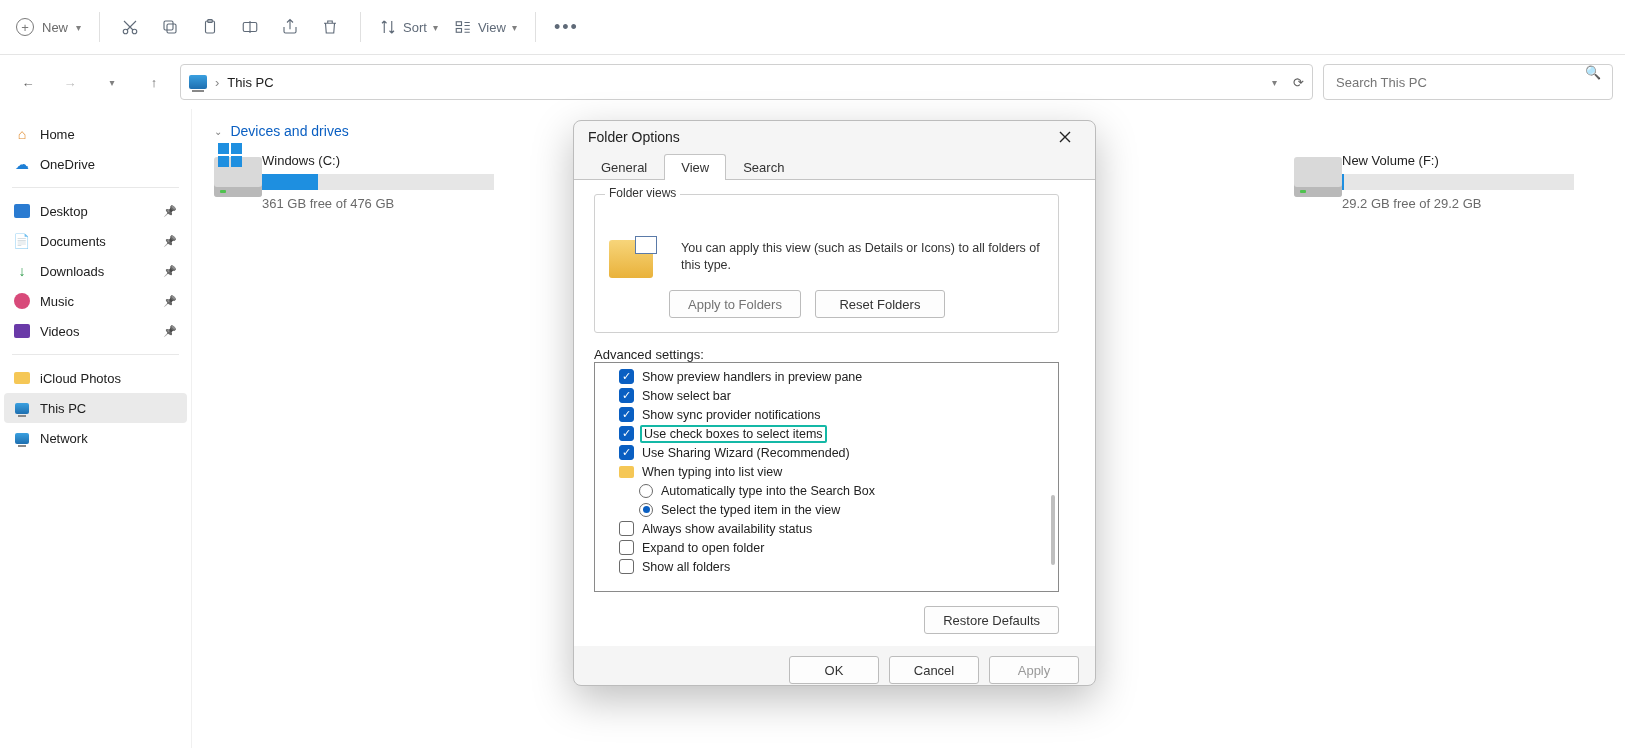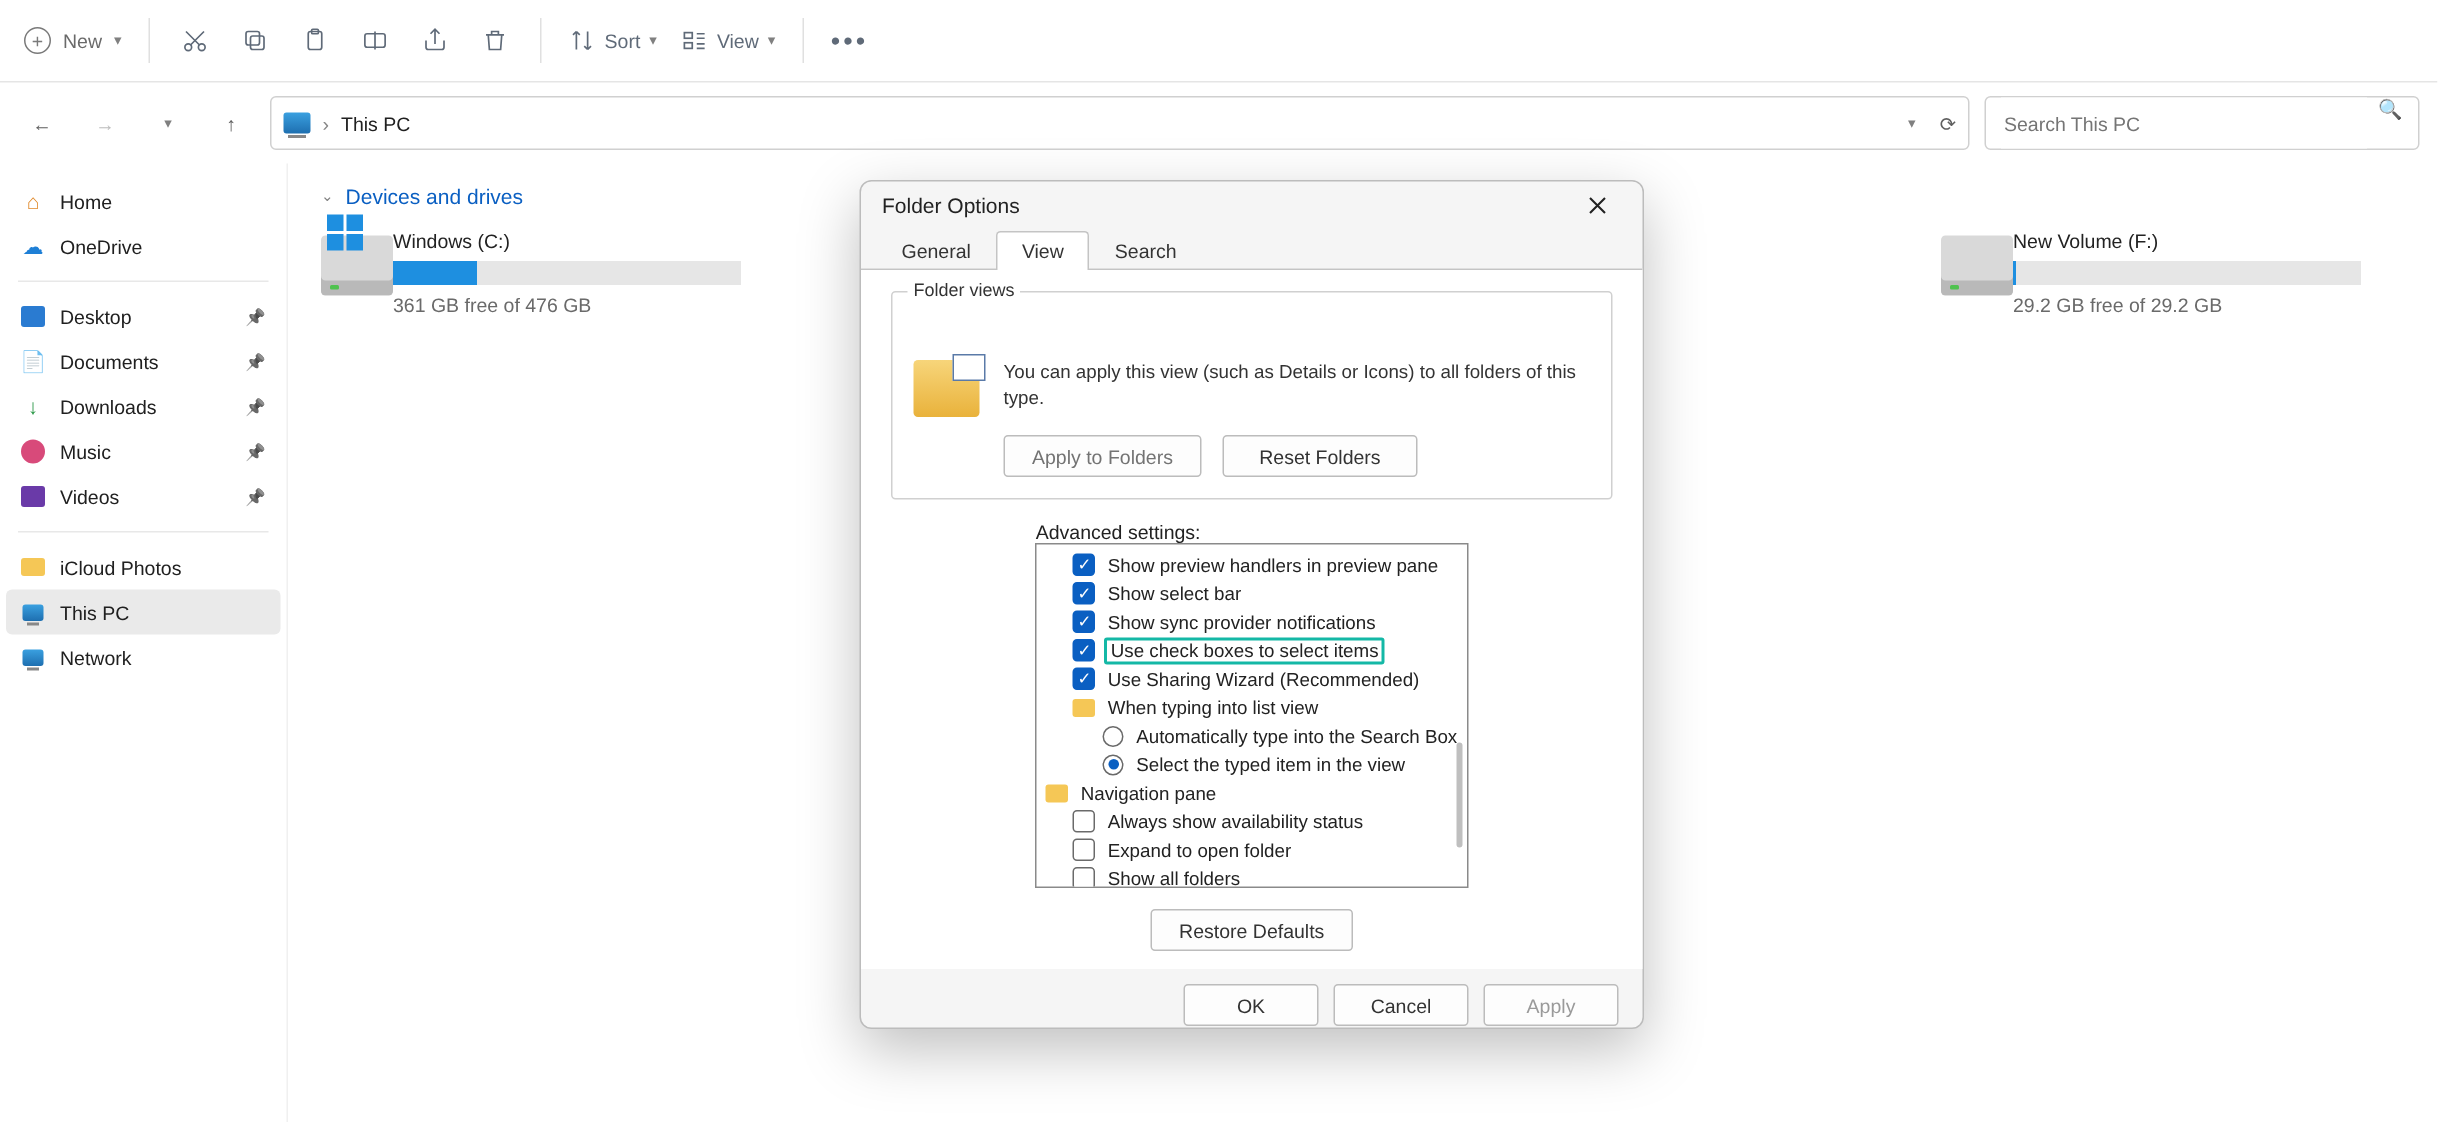--- a/index.html
+++ b/index.html
@@ -129,28 +129,28 @@
     height:40px;display:flex;align-items:center;padding:0 14px;font-size:14px;color:#222;
   }
   .dlg-close{margin-left:auto;width:32px;height:32px;display:flex;align-items:center;justify-content:center;cursor:pointer;border-radius:4px;}
   .tabs{display:flex;align-items:flex-end;padding:0 10px;height:28px;}
   .tab{
     padding:5px 16px;font-size:13px;color:#333;cursor:pointer;border:1px solid transparent;
     border-bottom:none;position:relative;top:1px;
   }
   .tab.active{background:#fff;border-color:#c4c4c4;border-radius:3px 3px 0 0;}
   .tabbody{
-    flex:1;background:#fff;border-top:1px solid #c4c4c4;margin:0;padding:14px 20px 12px 20px;
-    display:flex;flex-direction:column;gap:14px;align-items:center;
+    flex:1;background:#fff;border-top:1px solid #c4c4c4;margin:0;padding:14px 36px 12px 20px;
+    display:flex;flex-direction:column;gap:14px;
   }
   .fieldset{
     border:1px solid #d0d0d0;border-radius:3px;padding:14px 14px 14px 14px;position:relative;
   }
   .fieldset>legend{position:absolute;top:-9px;left:10px;background:#fff;padding:0 4px;font-size:12px;color:#333;}
-  .fv-row{display:flex;gap:16px;align-items:flex-start;margin-top:31px;}
+  .fv-row{display:flex;gap:28px;align-items:flex-start;margin-top:31px;}
   .fv-ic{width:44px;height:38px;background:linear-gradient(#f7d57a,#e9b23b);border-radius:3px;position:relative;flex:none;}
   .fv-ic::after{content:"";position:absolute;right:-4px;top:-4px;width:20px;height:16px;background:#fff;border:1px solid #5a7aa8;}
   .fv-txt{font-size:12.5px;color:#333;line-height:1.35;}
   .fv-btns{display:flex;gap:14px;margin-top:12px;margin-left:60px;}
   .btn{
     height:28px;padding:0 18px;border:1px solid #bcbcbc;background:#fdfdfd;border-radius:3px;
     font-size:13px;color:#333;cursor:pointer;display:inline-flex;align-items:center;justify-content:center;
   }
   .btn:disabled{color:#737373;cursor:default;}
   .btn.wide{min-width:130px;}
@@ -417,24 +417,20 @@
             <span>When typing into list view</span>
           </div>
         <div class="adv-item sub">
             <span class="rb"></span>
             <span>Automatically type into the Search Box</span>
           </div>
         <div class="adv-item sub">
             <span class="rb sel"></span>
             <span>Select the typed item in the view</span>
           </div>
-        <div class="adv-item" style="padding-left:0;">
-            <span class="fold-ic"></span>
-            <span>Navigation pane</span>
-          </div>
         <div class="adv-item">
             <span class="cb"></span>
             <span>Always show availability status</span>
           </div>
         <div class="adv-item">
             <span class="cb"></span>
             <span>Expand to open folder</span>
           </div>
         <div class="adv-item">
             <span class="cb"></span>

